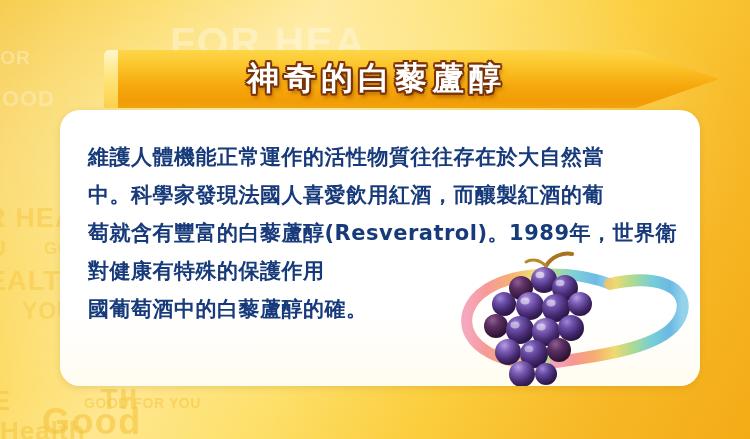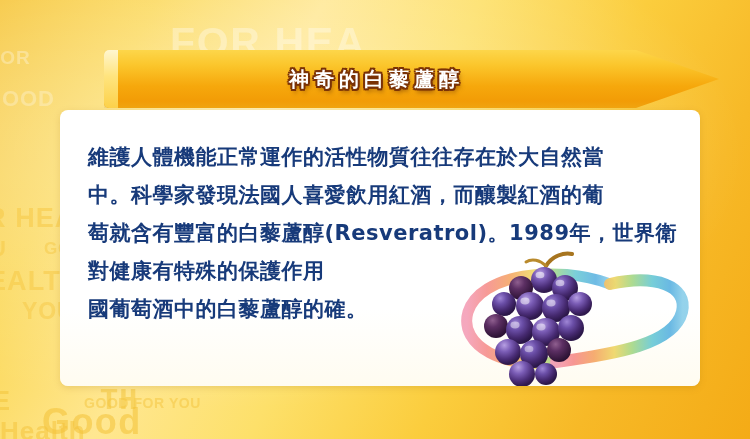--- a/index.html
+++ b/index.html
@@ -37,21 +37,21 @@
   .wm9{left:22px;top:300px;font-size:23px;color:rgba(246,200,70,.5);}
   .wm10{left:-8px;top:388px;font-size:27px;color:rgba(243,196,60,.55);}
   .wm11{left:100px;top:386px;font-size:30px;color:rgba(243,196,60,.55);font-family:Liberation Mono, monospace;}
   .wm12{left:84px;top:396px;font-size:14px;color:rgba(243,196,60,.5);}
   .wm13{left:42px;top:404px;font-size:36px;color:rgba(243,193,55,.55);}
   .wm14{left:0px;top:418px;font-size:26px;color:rgba(243,193,55,.5);}
 
   
   .card{
     position:absolute;left:60px;top:110px;width:640px;height:276px;
-    background:#ffffff;border-radius:8px;
+    background:#ffffff;border-radius:20px;
     box-shadow:0 2px 7px rgba(150,100,10,.18);
     overflow:hidden;
   }
   .card-sheen{
     position:absolute;inset:0;
     background:linear-gradient(180deg, rgba(255,255,255,0) 72%, rgba(255,249,228,.55) 100%);
     pointer-events:none;
   }
 
   
@@ -66,21 +66,21 @@
   .banner-cap{
     position:absolute;left:104px;top:50px;width:14px;height:58px;
     background:linear-gradient(180deg,#fff6cf 0%, #ffe47e 45%, #fcd14a 100%);
     border-radius:5px 0 0 5px;
   }
   .banner-title{
     position:absolute;left:104px;top:50px;width:615px;height:58px;
     display:flex;align-items:center;justify-content:center;
     padding-right:70px;box-sizing:border-box;
     font-family:"DejaVu Sans","Liberation Sans",sans-serif;
-    font-size:20px;font-weight:bold;color:#ffffff;
+    font-size:32px;font-weight:bold;color:#ffffff;
     letter-spacing:5px;
     text-shadow:
       -1.6px -1.6px 0 #7a3206, 1.6px -1.6px 0 #7a3206,
       -1.6px  1.6px 0 #7a3206, 1.6px  1.6px 0 #7a3206,
       -2px 0 0 #7a3206, 2px 0 0 #7a3206, 0 -2px 0 #7a3206, 0 2px 0 #7a3206,
        2px 4px 4px rgba(90,35,5,.55);
   }
 
   
   .copy{

